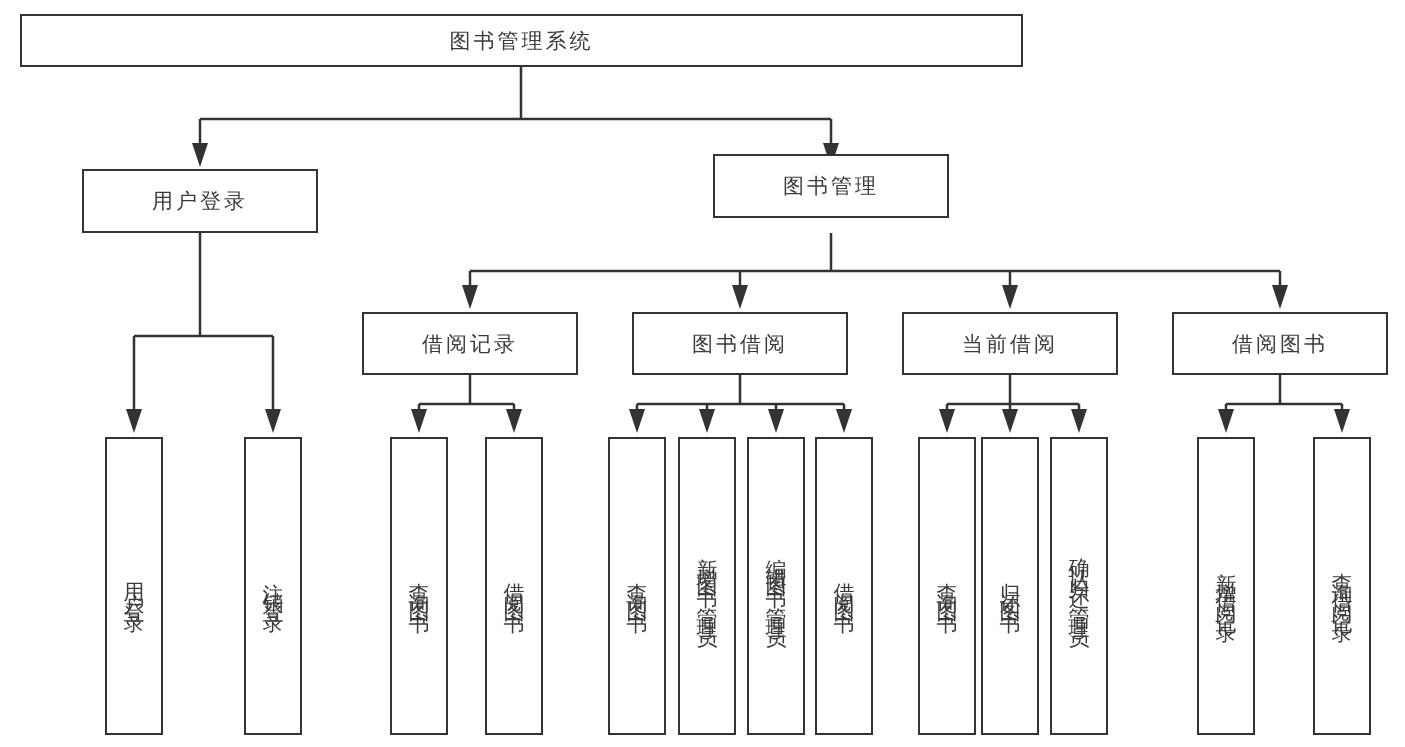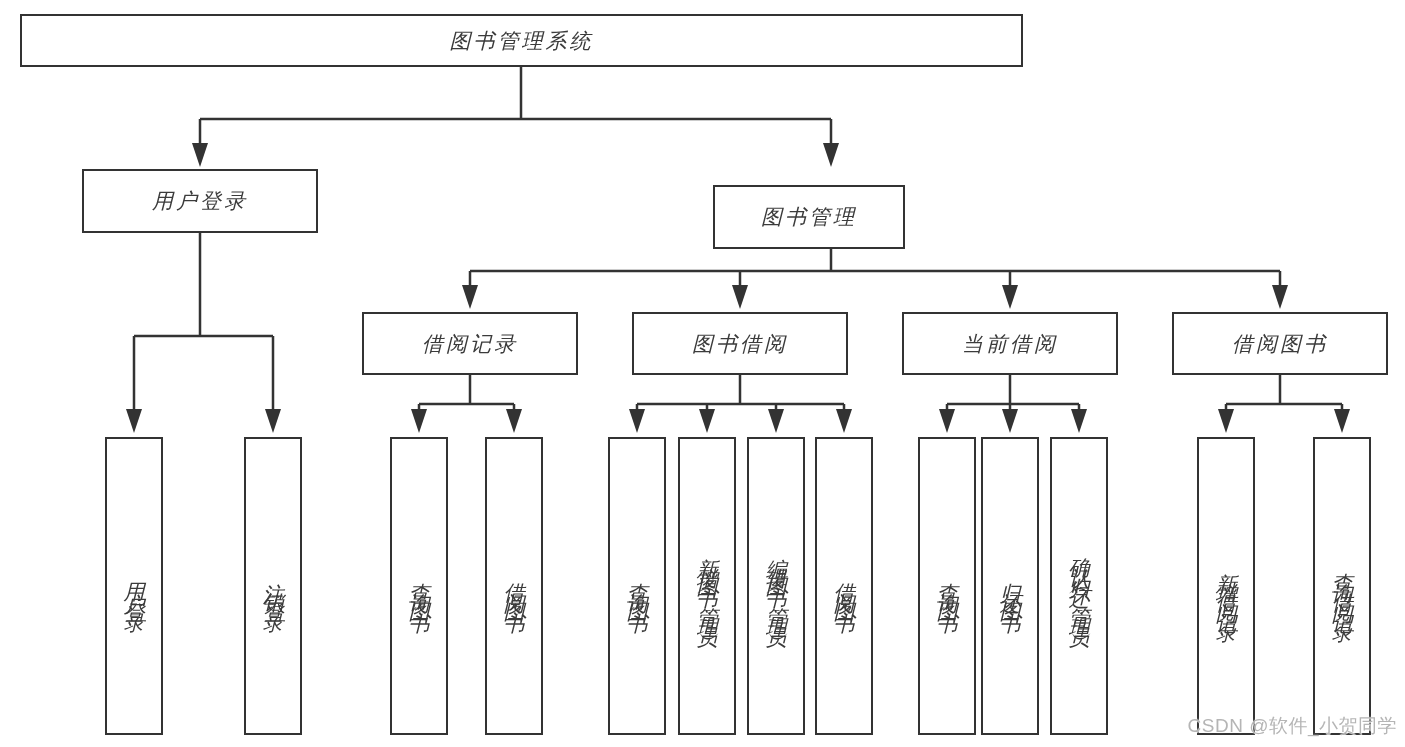--- a/index.html
+++ b/index.html
@@ -8,21 +8,21 @@
     background:var(--background,#ffffff);
     font-family:"Liberation Sans","DejaVu Sans",sans-serif;
     overflow:hidden;
   }
   svg.connectors { position:absolute; left:0; top:0; }
   .ln { fill:none; stroke:var(--line,#333333); stroke-width:2.5; }
   .ar { fill:var(--line,#333333); stroke:none; }
   .node {
     position:absolute; box-sizing:border-box; background:#ffffff;
     border:2.5px solid var(--line,#333333);
-    display:flex; align-items:center; justify-content:center;font-style:italic;
+    display:flex; align-items:center; justify-content:center;
   }
   .htext {
     font-size:21px; letter-spacing:3px; color:var(--text,#3b3b3b);
     white-space:nowrap;
   }
   .vtext {
     writing-mode:vertical-rl; text-orientation:mixed;
     font-size:21px; letter-spacing:10px; color:var(--text,#3b3b3b);
     white-space:nowrap;
   }
@@ -81,21 +81,21 @@
     </g>
   </svg>
 
   <div class="node" style="left:20px;top:14px;width:1003px;height:53px">
     <span class="htext">图书管理系统</span>
   </div>
 
   <div class="node" style="left:82px;top:169px;width:236px;height:64px">
     <span class="htext">用户登录</span>
   </div>
-  <div class="node" style="left:713px;top:185px;width:192px;height:64px">
+  <div class="node" style="left:713px;top:154px;width:236px;height:64px">
     <span class="htext">图书管理</span>
   </div>
 
   <div class="node" style="left:362px;top:312px;width:216px;height:63px">
     <span class="htext">借阅记录</span>
   </div>
   <div class="node" style="left:632px;top:312px;width:216px;height:63px">
     <span class="htext">图书借阅</span>
   </div>
   <div class="node" style="left:902px;top:312px;width:216px;height:63px">
@@ -142,15 +142,14 @@
     <span class="vtext">确认归还（管理员）</span>
   </div>
 
   <div class="node" style="left:1197px;top:437px;width:58px;height:298px">
     <span class="vtext">新增借阅记录</span>
   </div>
   <div class="node" style="left:1313px;top:437px;width:58px;height:298px">
     <span class="vtext">查询借阅记录</span>
   </div>
 
-  <div class="watermark">CSDN @软件_小贺同学</div>
 
 </div>
 
 </body></html>

